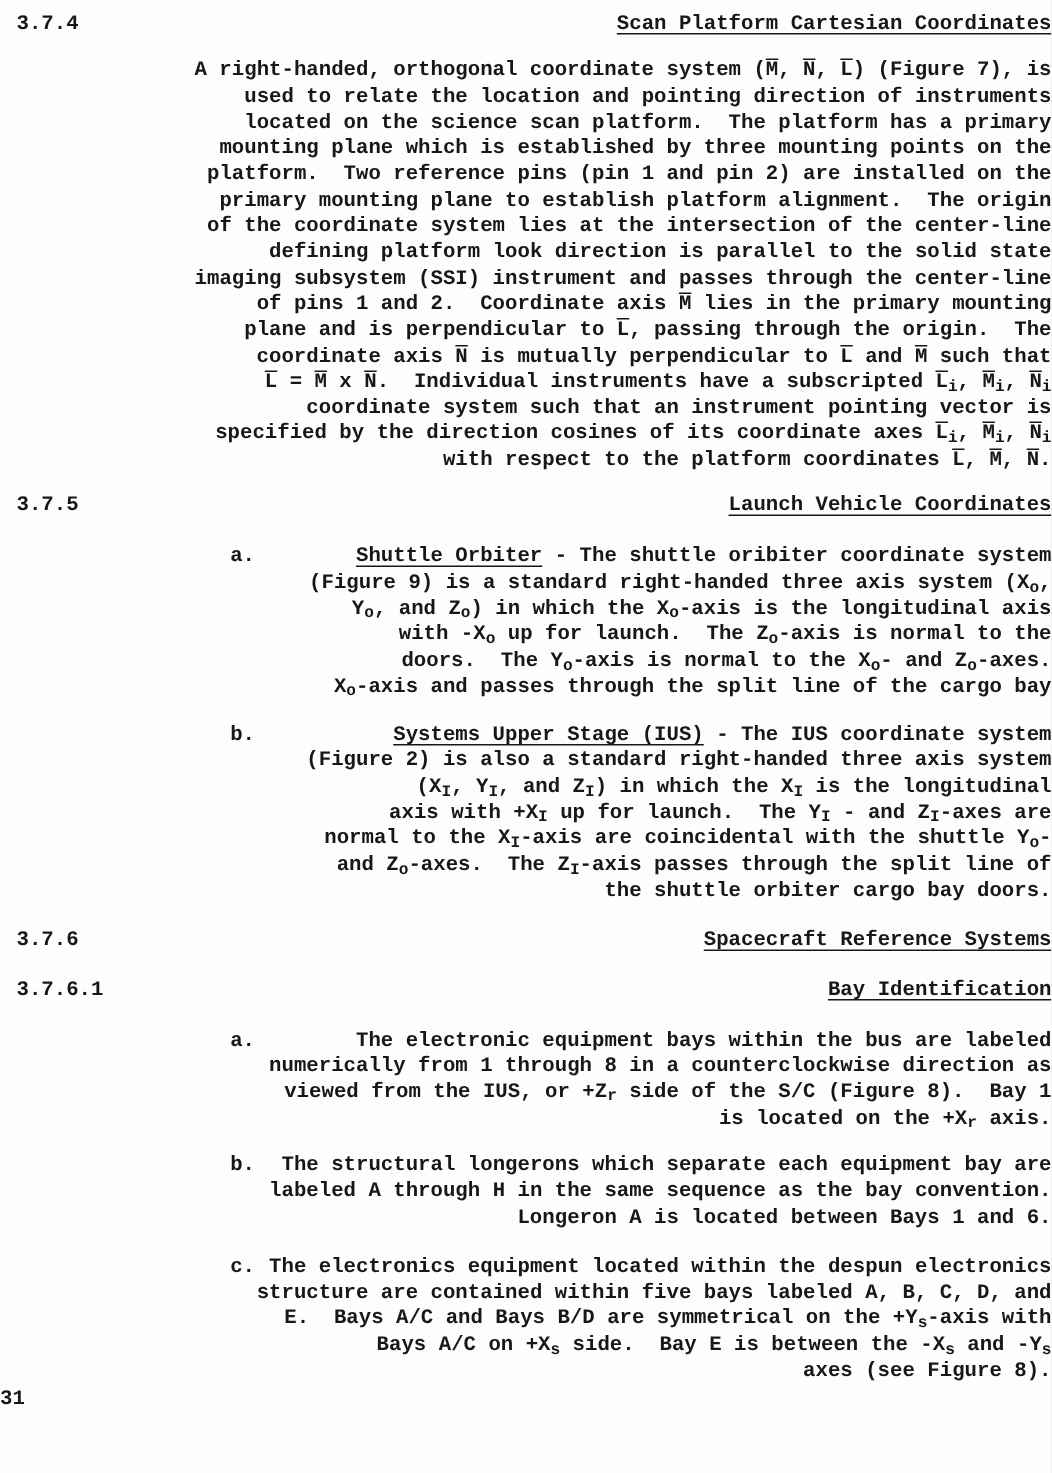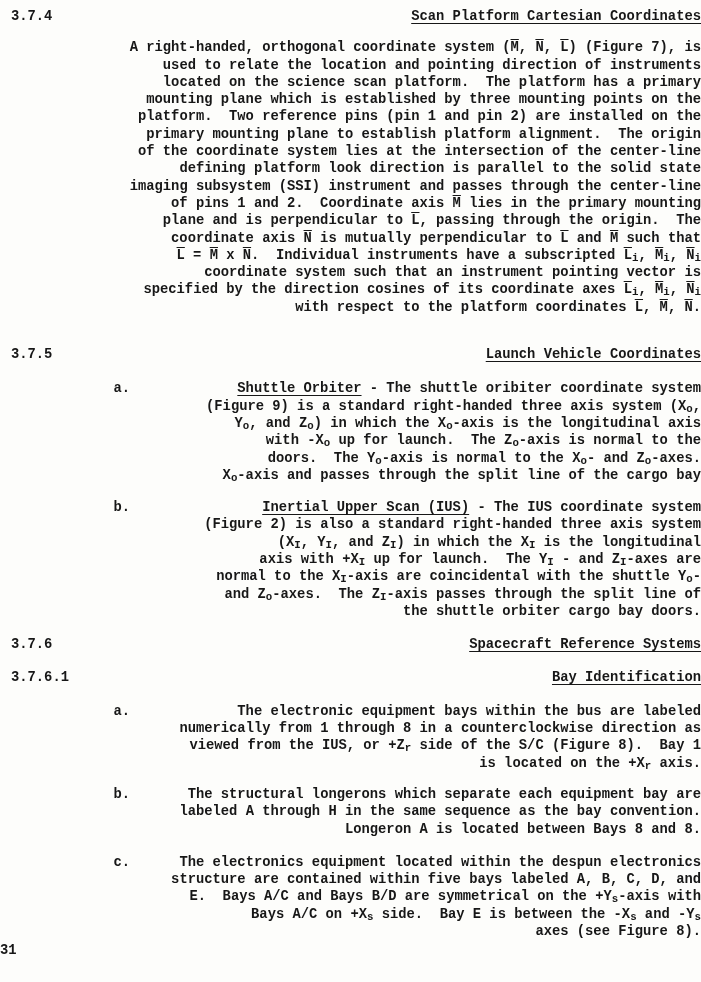--- a/index.html
+++ b/index.html
@@ -10,34 +10,34 @@
     background:#fdfdfb;
     color:#171717;
     font-family:"Liberation Mono","DejaVu Sans Mono",monospace;
     font-size:13.8px;
     font-weight:700;
     line-height:17.3px;
     box-sizing:border-box;
     padding-top:8px;
     overflow:hidden;
   }
-  .sec { display:flex; align-items:flex-start; }
+  .sec { display:flex; align-items:flex-start;gap:40px; }
   .num { flex:0 0 82px; padding-left:11px; box-sizing:border-box; white-space:pre; }
   .content { flex:1 1 auto; min-width:0;text-align:right; }
   .heading { text-decoration:underline; text-underline-offset:3px; text-decoration-thickness:1.4px; white-space:pre; }
   .item { display:flex; align-items:flex-start; }
   .ilabel { flex:0 0 48px; padding-left:7px; box-sizing:border-box; white-space:pre; }
   .ilines { flex:1 1 auto; min-width:0; }
   .ln { white-space:pre; }
   .ul { text-decoration:underline; text-underline-offset:3px; text-decoration-thickness:1.4px; }
   .ov { text-decoration:overline; text-decoration-thickness:1.3px; }
   sub { font-size:0.78em; vertical-align:-0.22em; line-height:0; }
   .pagenum { margin-top:2px; }
   
-  .mb14{margin-bottom:14px}.mb13{margin-bottom:30px}.mb17{margin-bottom:17px}
+  .mb14{margin-bottom:14px}.mb13{margin-bottom:13px}.mb17{margin-bottom:17px}
   .mb15{margin-bottom:15px}.mb16{margin-bottom:16px}
 </style>
 </head>
 <body>
 
 <div class="page">
 
   <div class="sec mb14">
     <div class="num">3.7.4</div>
     <div class="content">
@@ -90,21 +90,21 @@
       </div>
     </div>
   </div>
 
   <div class="sec mb16">
     <div class="num"></div>
     <div class="content">
       <div class="item">
         <div class="ilabel">b.</div>
         <div class="ilines">
-          <div class="ln"><span class="ul">Inertial Upper Scan (IUS)</span> - The IUS coordinate system</div>
+          <div class="ln"><span class="ul">Systems Upper Stage (IUS)</span> - The IUS coordinate system</div>
           <div class="ln">(Figure 2) is also a standard right-handed three axis system</div>
           <div class="ln">(X<sub>I</sub>, Y<sub>I</sub>, and Z<sub>I</sub>) in which the X<sub>I</sub> is the longitudinal</div>
           <div class="ln">axis with +X<sub>I</sub> up for launch.  The Y<sub>I</sub> - and Z<sub>I</sub>-axes are</div>
           <div class="ln">normal to the X<sub>I</sub>-axis are coincidental with the shuttle Y<sub>o</sub>-</div>
           <div class="ln">and Z<sub>o</sub>-axes.  The Z<sub>I</sub>-axis passes through the split line of</div>
           <div class="ln">the shuttle orbiter cargo bay doors.</div>
         </div>
       </div>
     </div>
   </div>
@@ -139,21 +139,21 @@
   </div>
 
   <div class="sec mb16">
     <div class="num"></div>
     <div class="content">
       <div class="item">
         <div class="ilabel">b.</div>
         <div class="ilines">
           <div class="ln">The structural longerons which separate each equipment bay are</div>
           <div class="ln">labeled A through H in the same sequence as the bay convention.</div>
-          <div class="ln">Longeron A is located between Bays 8 and 8.</div>
+          <div class="ln">Longeron A is located between Bays 1 and 6.</div>
         </div>
       </div>
     </div>
   </div>
 
   <div class="sec">
     <div class="num"></div>
     <div class="content">
       <div class="item">
         <div class="ilabel">c.</div>

